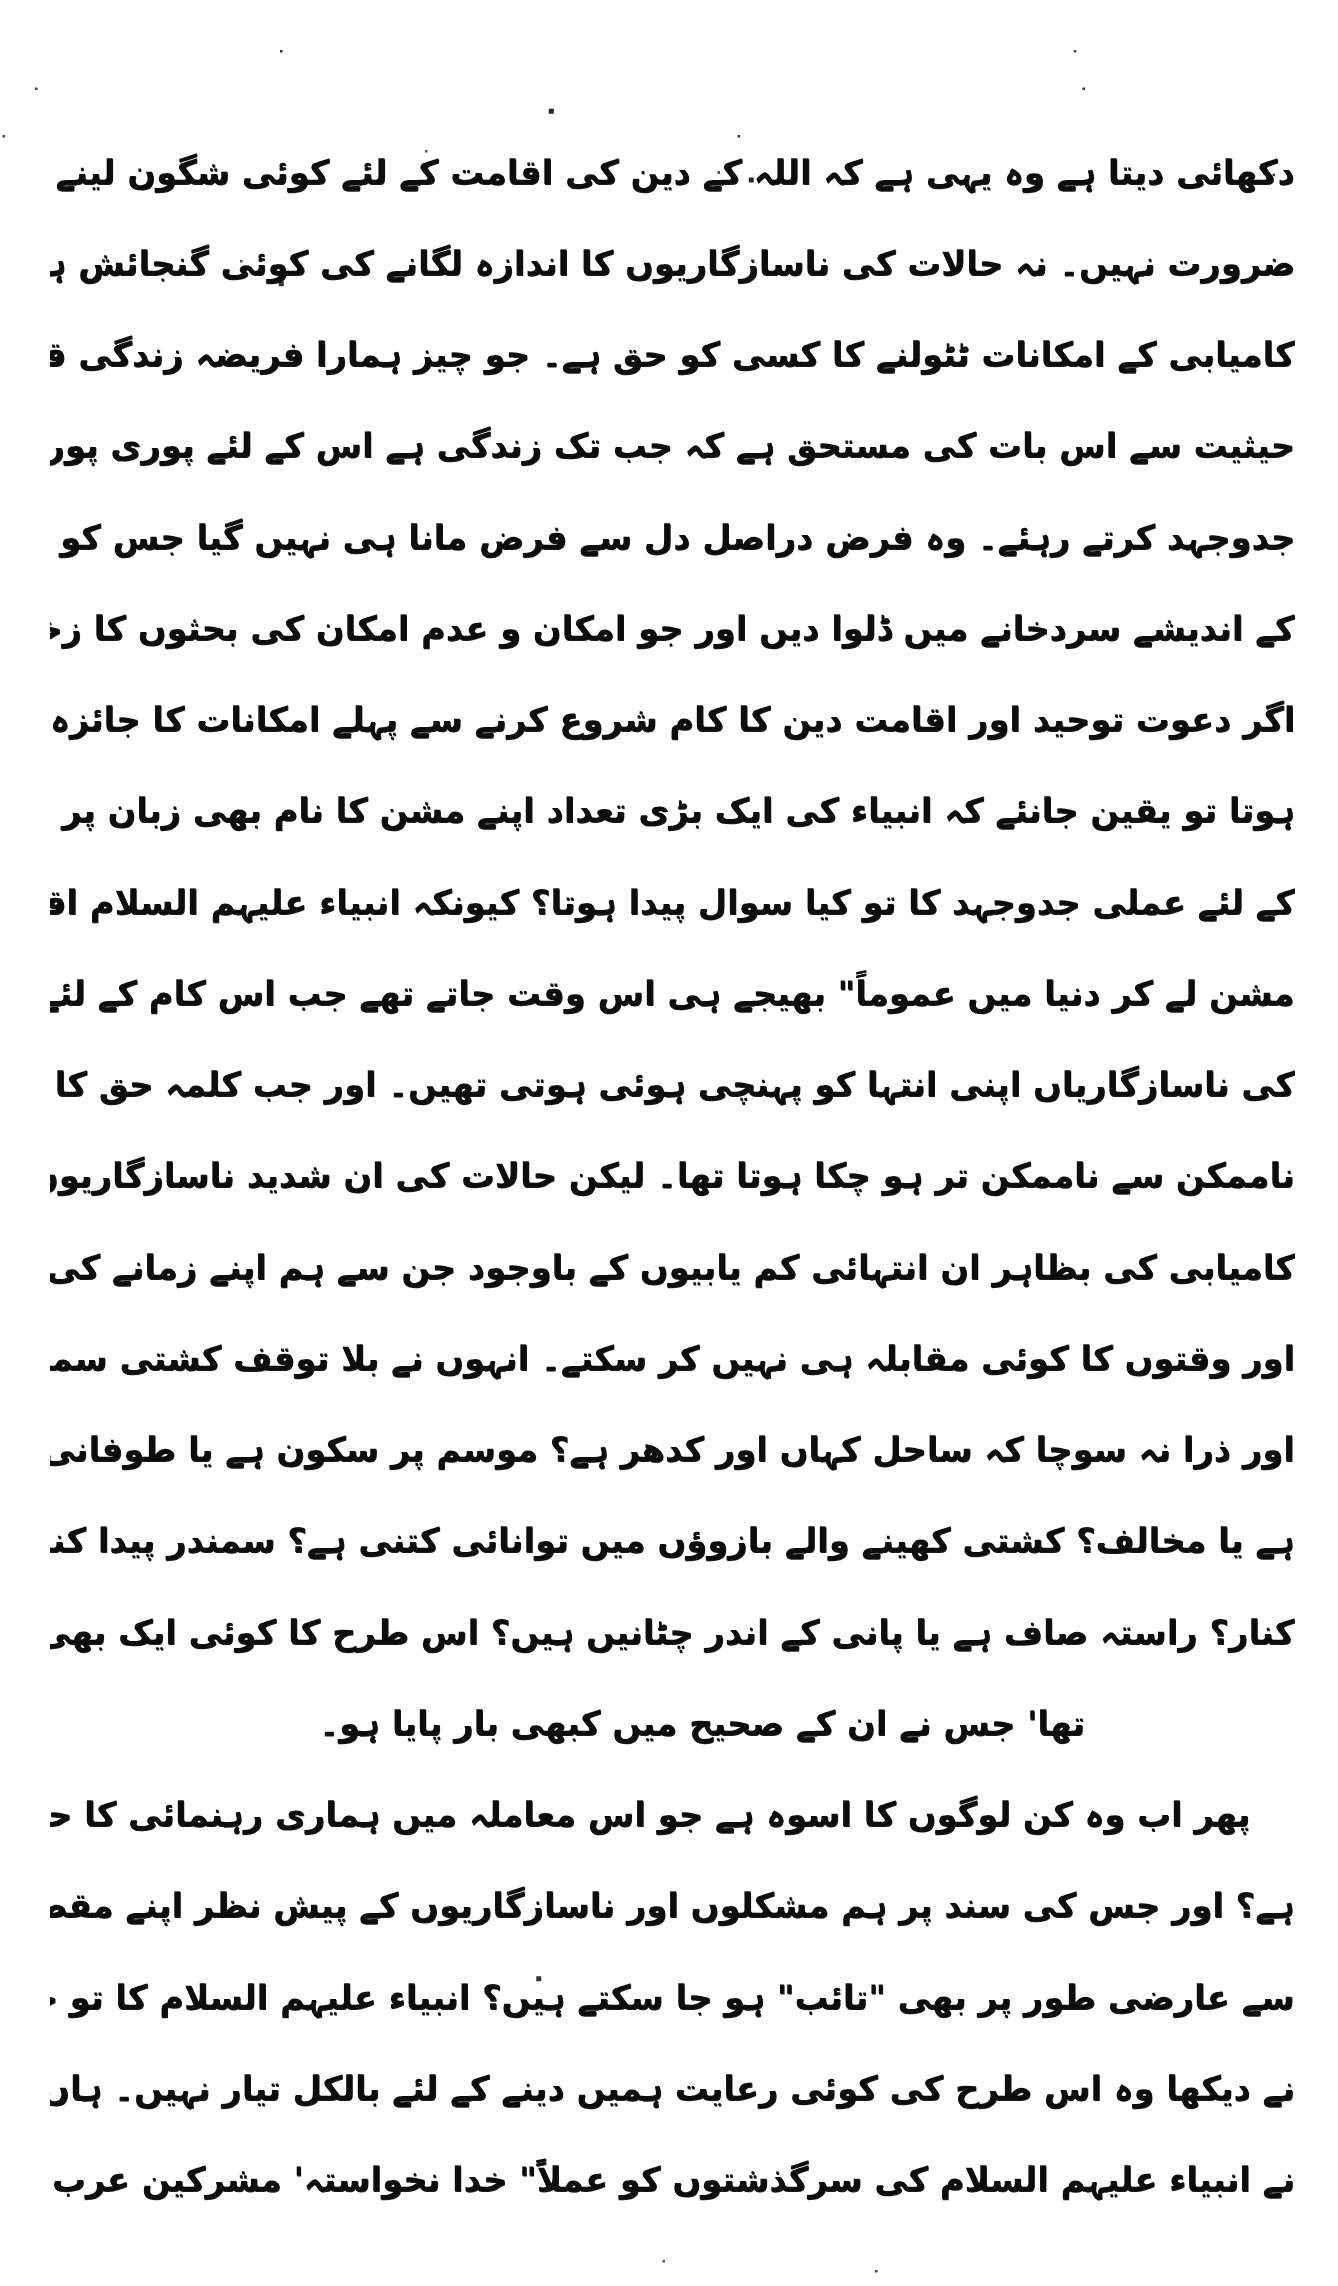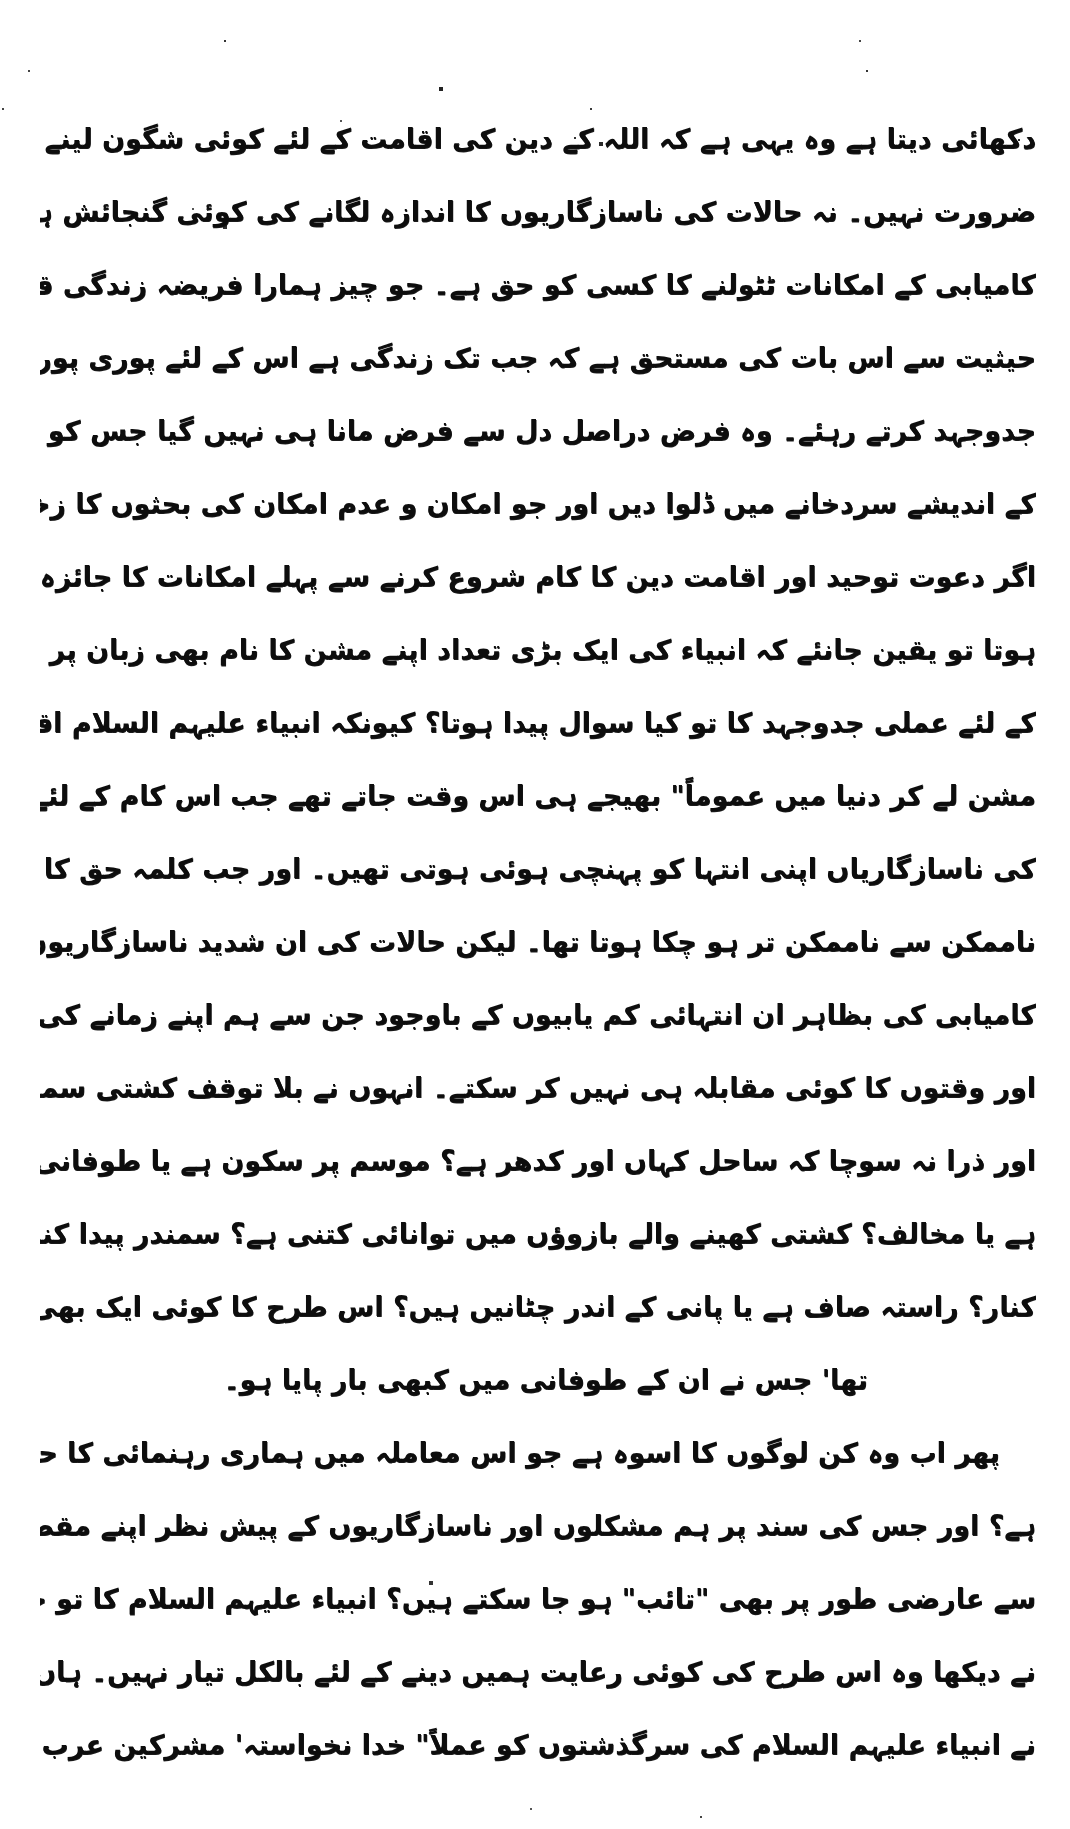--- a/index.html
+++ b/index.html
@@ -88,20 +88,20 @@
       <div class="line">ہوتا تو یقین جانئے کہ انبیاء کی ایک بڑی تعداد اپنے مشن کا نام بھی زبان پر نہ لاتی۔ اس</div>
       <div class="line">کے لئے عملی جدوجہد کا تو کیا سوال پیدا ہوتا؟ کیونکہ انبیاء علیہم السلام اقامت دین کا</div>
       <div class="line">مشن لے کر دنیا میں عموماً" بھیجے ہی اس وقت جاتے تھے جب اس کام کے لئے حالات</div>
       <div class="line">کی ناسازگاریاں اپنی انتہا کو پہنچی ہوئی ہوتی تھیں۔ اور جب کلمہ حق کا نشوونما بظاہر</div>
       <div class="line">ناممکن سے ناممکن تر ہو چکا ہوتا تھا۔ لیکن حالات کی ان شدید ناسازگاریوں اور امکان</div>
       <div class="line">کامیابی کی بظاہر ان انتہائی کم یابیوں کے باوجود جن سے ہم اپنے زمانے کی ناسازگاریوں</div>
       <div class="line">اور وقتوں کا کوئی مقابلہ ہی نہیں کر سکتے۔ انہوں نے بلا توقف کشتی سمندر میں ڈال دی'</div>
       <div class="line">اور ذرا نہ سوچا کہ ساحل کہاں اور کدھر ہے؟ موسم پر سکون ہے یا طوفانی؟ ہوا موافق</div>
       <div class="line">ہے یا مخالف؟ کشتی کھینے والے بازوؤں میں توانائی کتنی ہے؟ سمندر پیدا کنار ہے یا نا پیدا</div>
       <div class="line">کنار؟ راستہ صاف ہے یا پانی کے اندر چٹانیں ہیں؟ اس طرح کا کوئی ایک بھی سوال نہ</div>
-      <div class="line short-end">تھا' جس نے ان کے طوفانی میں کبھی بار پایا ہو۔</div>
+      <div class="line short-end">تھا' جس نے ان کے صحیح میں کبھی بار پایا ہو۔</div>
       <div class="line para-start">پھر اب وہ کن لوگوں کا اسوہ ہے جو اس معاملہ میں ہماری رہنمائی کا حق رکھتا</div>
       <div class="line">ہے؟ اور جس کی سند پر ہم مشکلوں اور ناسازگاریوں کے پیش نظر اپنے مقصد وجود</div>
       <div class="line">سے عارضی طور پر بھی "تائب" ہو جا سکتے ہیں؟ انبیاء علیہم السلام کا تو جو اسوہ ہے' آپ</div>
       <div class="line">نے دیکھا وہ اس طرح کی کوئی رعایت ہمیں دینے کے لئے بالکل تیار نہیں۔ ہاں اگر ہم</div>
       <div class="line">نے انبیاء علیہم السلام کی سرگذشتوں کو عملاً" خدا نخواستہ' مشرکین عرب کی طرح "اساطیر</div>
     </div>
 </div>
 
 </body></html>

